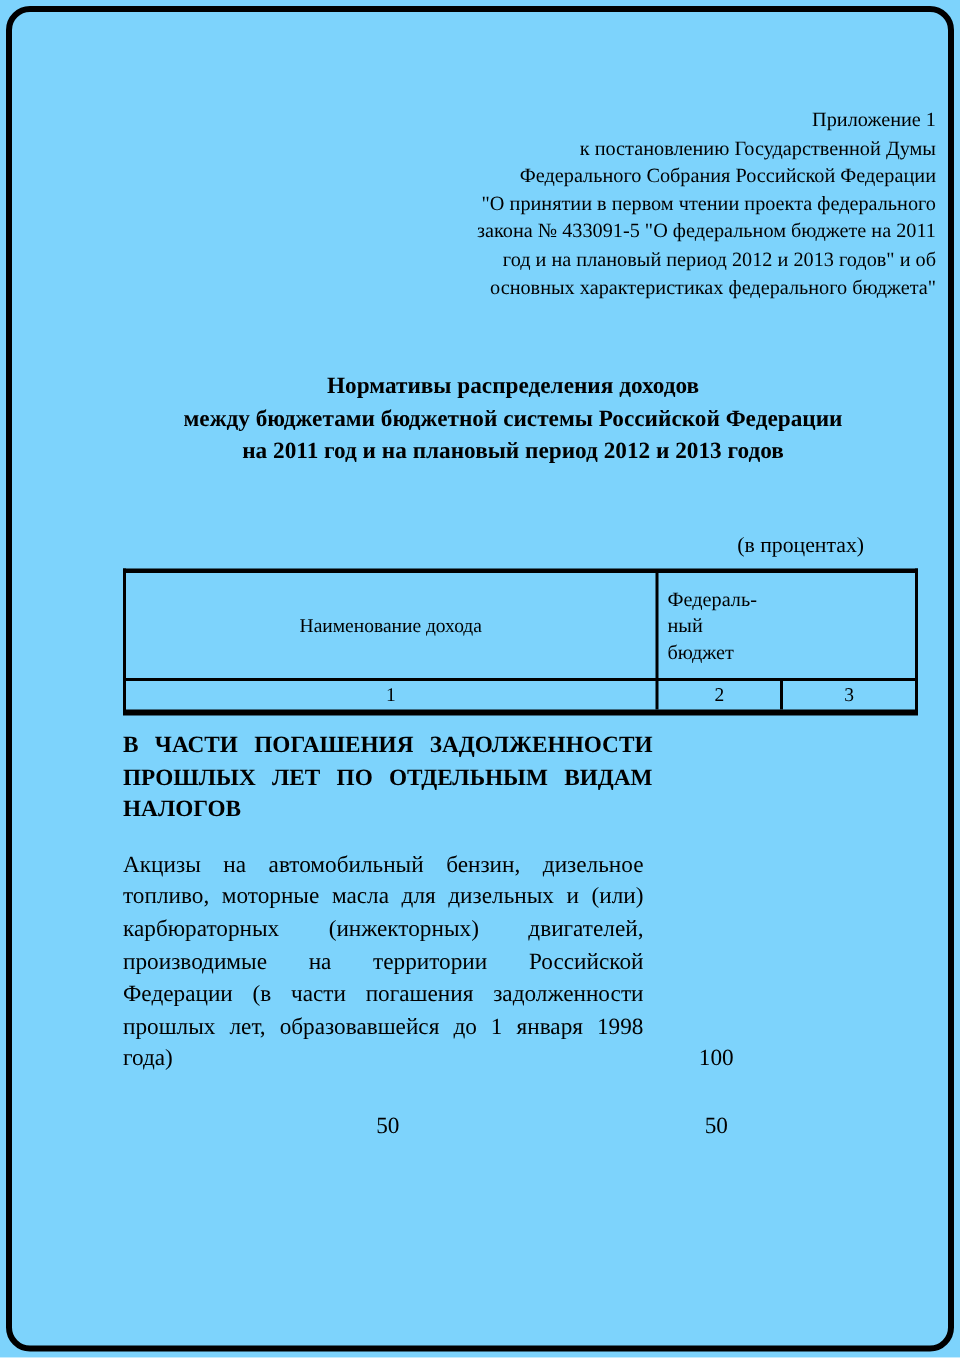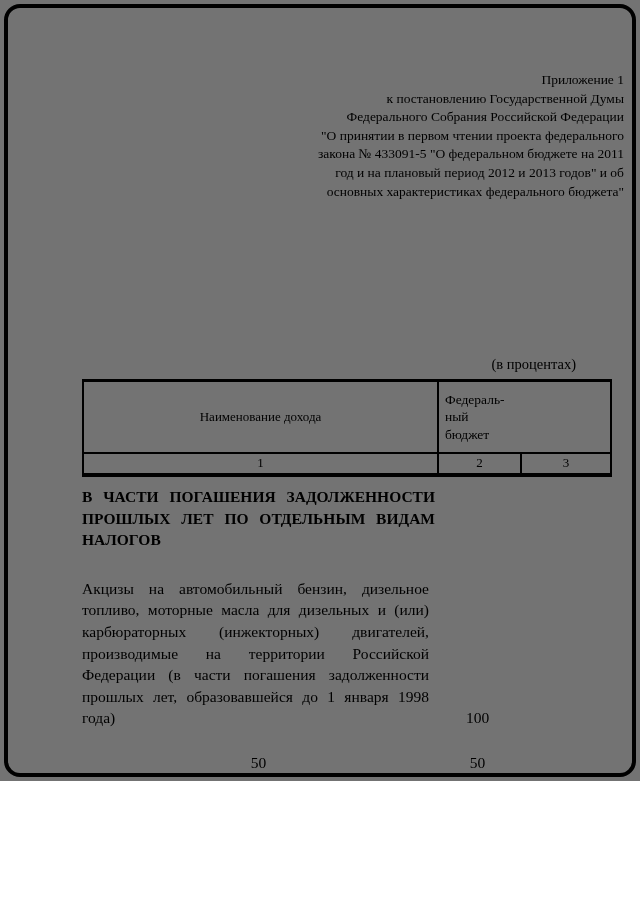--- a/index.html
+++ b/index.html
@@ -1,21 +1,21 @@
 <!DOCTYPE html>
 <html><head>
 <meta charset="utf-8">
 <style>
   * { box-sizing: border-box; margin: 0; padding: 0; }
   html, body { background: #ffffff; }
   .page {
     position: relative;
     width: 640px;
-    height: 781px;
-    background: #737373;
+    height: 905px;
+    background: #7dd3fc;
     font-family: "Liberation Serif", "DejaVu Serif", serif;
     color: #000;
     overflow: hidden;
   }
   .frame {
     position: absolute;
     top: 4px; left: 4px; right: 4px; bottom: 4px;
     border: 4px solid #000;
     border-radius: 16px;
     pointer-events: none;
@@ -91,21 +91,21 @@
   .ncell.first { border-left: none; }
   .tbody {
     padding-top: 9px;
     font-size: 15.5px;
     line-height: 21.6px;
   }
   .section-header {
     width: 353px;
     font-weight: bold;
     text-align: justify;
-    margin-bottom: 27px;
+    margin-bottom: 15px;
   }
   .trow {
     display: grid;
     grid-template-columns: 353px 85px 92px;
     margin-bottom: 23px;
   }
   .row-name { text-align: justify; padding-right: 6px; }
   .row-val { display: flex; align-items: flex-end; justify-content: center; }
 </style>
 </head>
@@ -115,20 +115,23 @@
   <div class="frame"></div>
 
   <div class="appendix">Приложение 1
 к постановлению Государственной Думы
 Федерального Собрания Российской Федерации
 "О принятии в первом чтении проекта федерального
 закона № 433091-5 "О федеральном бюджете на 2011
 год и на плановый период 2012 и 2013 годов" и об
 основных характеристиках  федерального бюджета"</div>
 
+  <div class="doc-title">Нормативы распределения доходов
+между бюджетами бюджетной системы Российской Федерации
+на 2011 год и на плановый период 2012 и 2013 годов</div>
 
   <div class="units-note">(в процентах)</div>
 
   <div class="norms-table">
 
     <div class="thead">
       <div class="hcell first hd-name">Наименование дохода</div>
       <div class="hcell hd-col">Федераль-
 ный
 бюджет</div>

